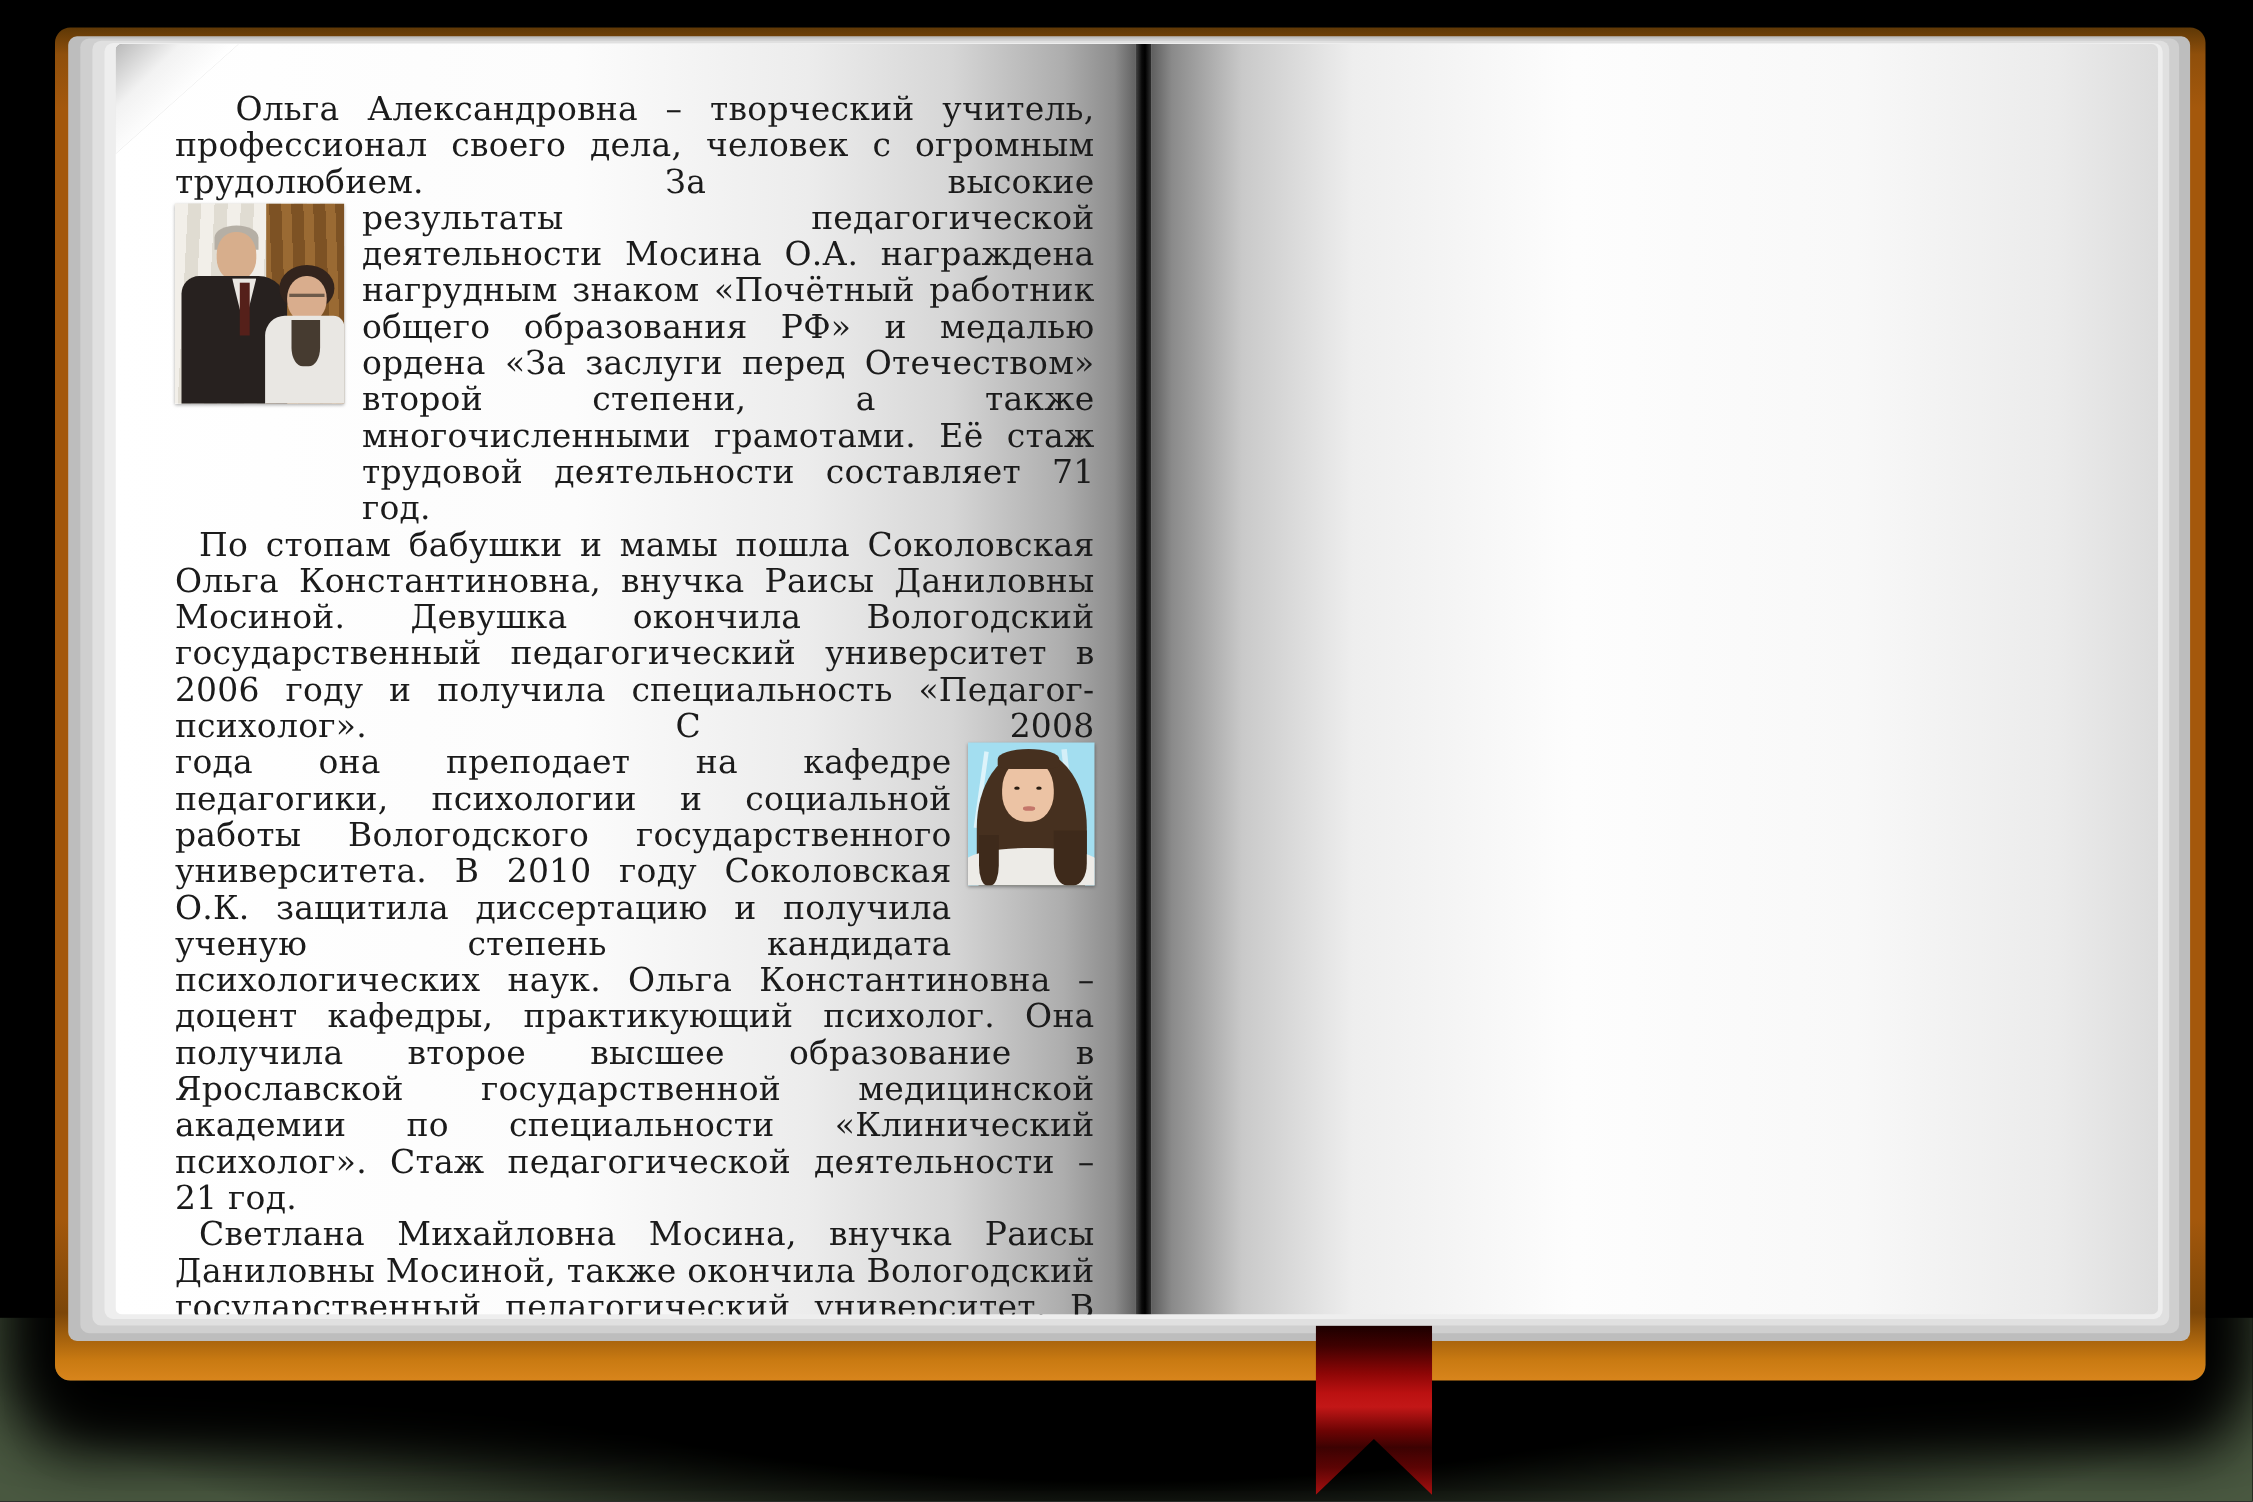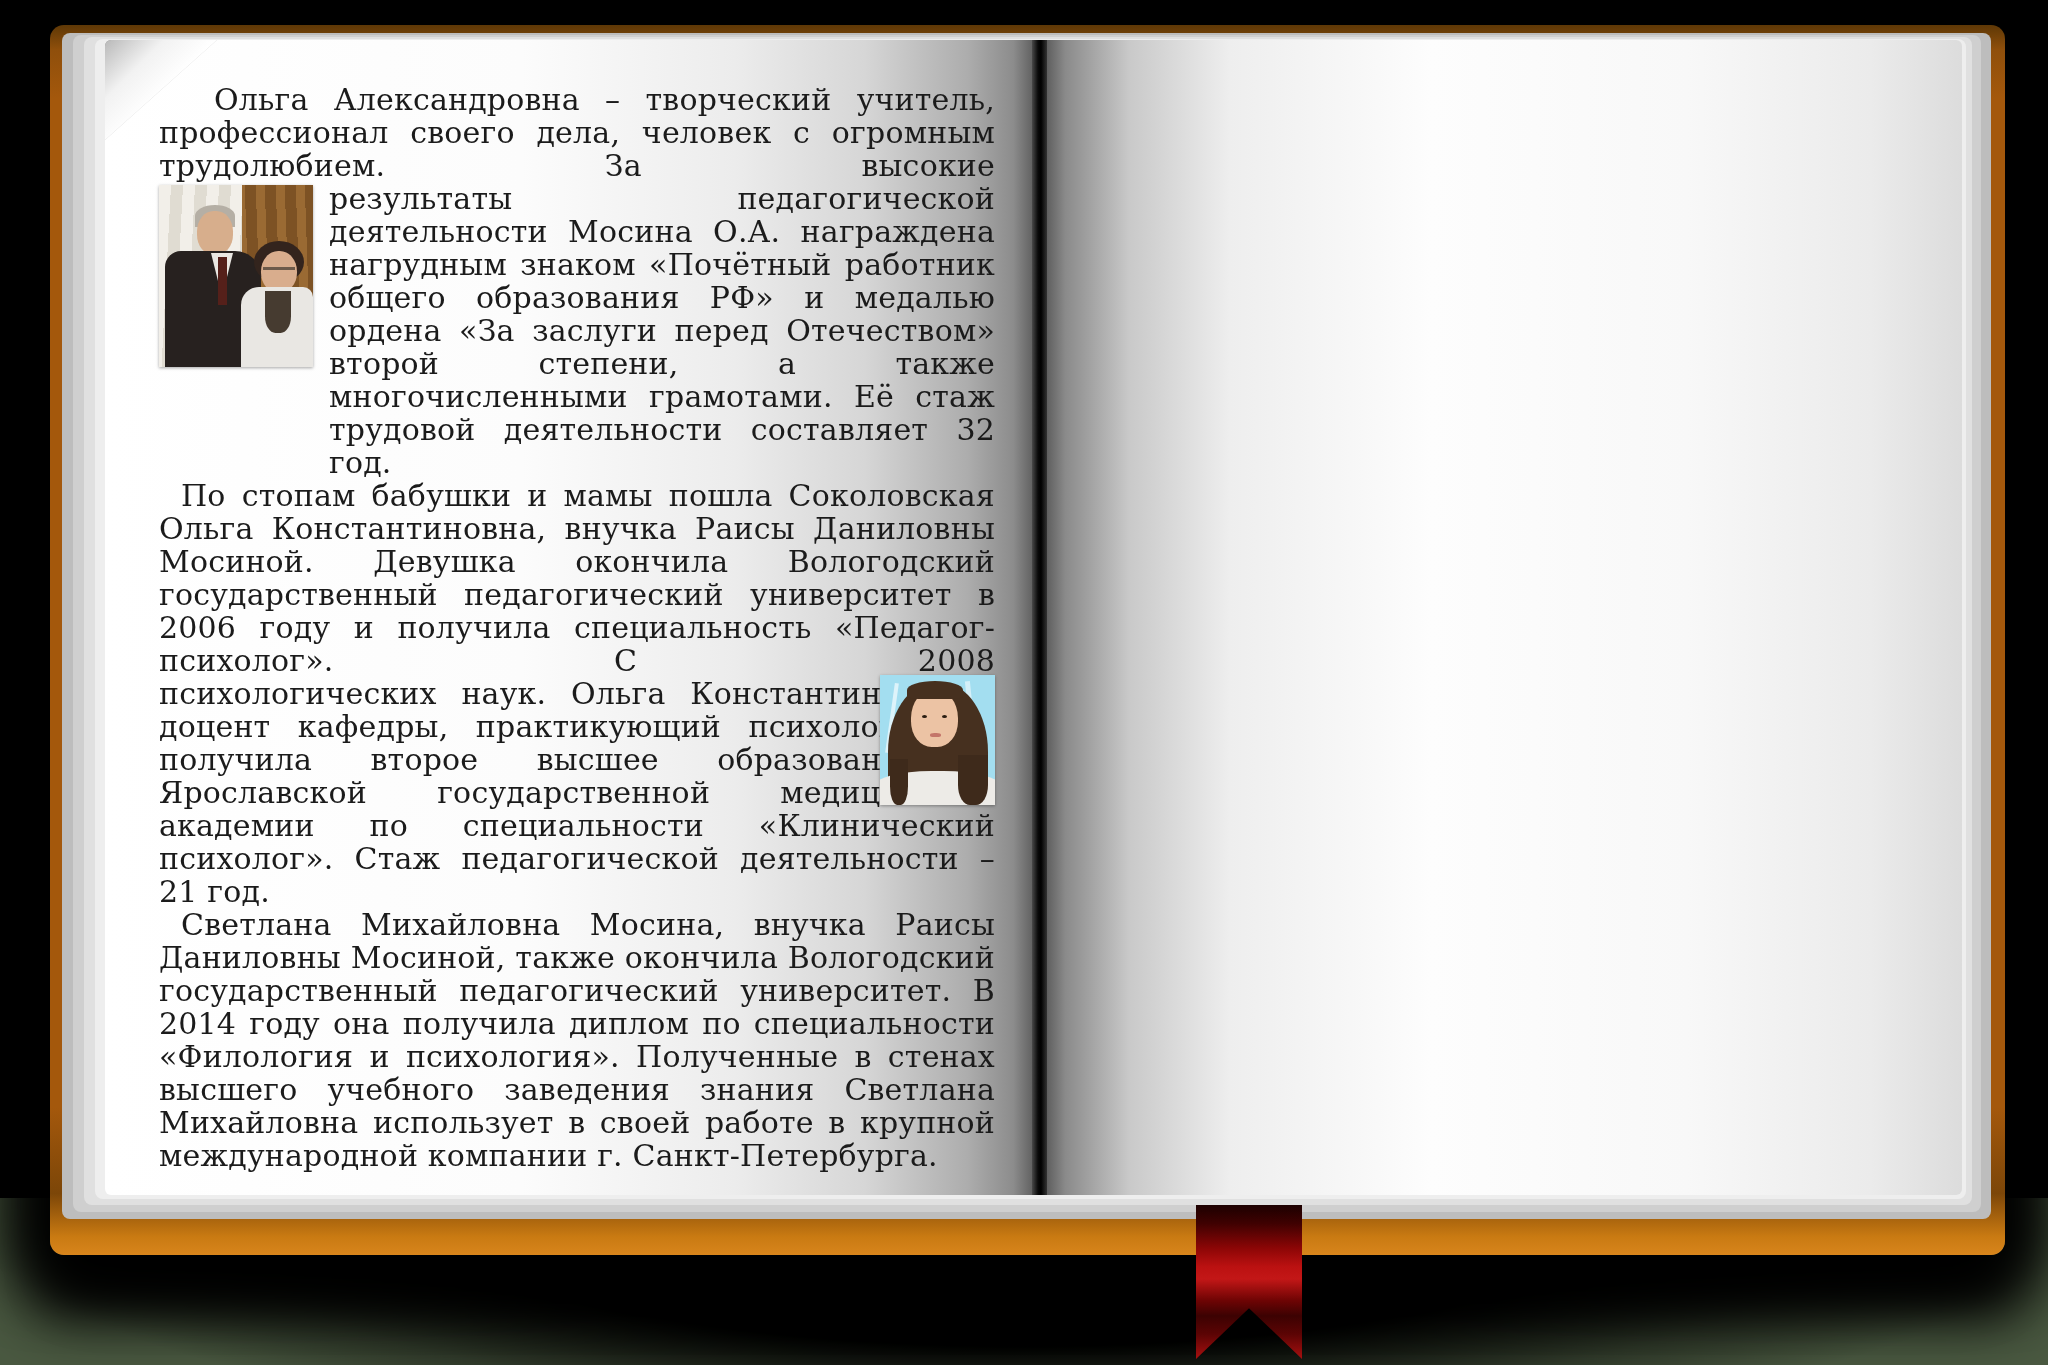--- a/index.html
+++ b/index.html
@@ -108,39 +108,40 @@
               <i class="pc-man-face"></i>
               <i class="pc-man-body"></i>
               <i class="pc-man-shirt"></i>
               <i class="pc-man-tie"></i>
               <i class="pc-w-hair"></i>
               <i class="pc-w-face"></i>
               <i class="pc-w-glasses"></i>
               <i class="pc-w-body"></i>
               <i class="pc-w-blouse"></i>
             </span>
-            <p class="blk indent-left">результаты педагогической деятельности Мосина О.А. награждена нагрудным знаком «Почётный работник общего образования РФ» и медалью ордена «За заслуги перед Отечеством» второй степени, а также многочисленными грамотами. Её стаж трудовой деятельности составляет 32 год.</p>
+            <p class="blk indent-left">результаты педагогической деятельности Мосина О.А. награждена нагрудным знаком «Почётный работник общего образования РФ» и медалью ордена «За заслуги перед Отечеством» второй степени, а также многочисленными грамотами. Её стаж трудовой деятельности составляет 71 год.</p>
           </div>
 
           <p class="blk ind2 fill-last">По стопам бабушки и мамы пошла Соколовская Ольга Константиновна, внучка Раисы Даниловны Мосиной.  Девушка окончила Вологодский государственный педагогический университет в 2006 году и получила специальность «Педагог-психолог». С 2008</p>
 
           <div class="wrap">
             <span class="photo ph-girl">
               <i class="pg-win1"></i>
               <i class="pg-win2"></i>
               <i class="pg-hair"></i>
               <i class="pg-top"></i>
               <i class="pg-hairL"></i>
               <i class="pg-hairR"></i>
               <i class="pg-face"></i>
               <i class="pg-fringe"></i>
               <i class="pg-eyeL"></i>
               <i class="pg-eyeR"></i>
               <i class="pg-lips"></i>
             </span>
+            <p class="blk indent-right fill-last">года она преподает на кафедре педагогики, психологии и социальной работы Вологодского государственного университета. В 2010 году Соколовская О.К. защитила диссертацию и получила ученую степень кандидата</p>
           </div>
 
           <p class="blk">психологических наук. Ольга Константиновна – доцент кафедры, практикующий психолог. Она получила второе высшее образование в Ярославской государственной медицинской академии по специальности «Клинический психолог». Стаж педагогической деятельности – 21 год.</p>
 
           <p class="blk ind2">Светлана  Михайловна Мосина, внучка Раисы Даниловны Мосиной, также окончила Вологодский государственный педагогический университет. В 2014 году она получила диплом по специальности «Филология и психология». Полученные в стенах высшего учебного заведения знания Светлана Михайловна использует в своей работе в крупной международной компании г. Санкт-Петербурга.</p>
         </div>
       </div>
 
       <div class="gutter"></div>
 

